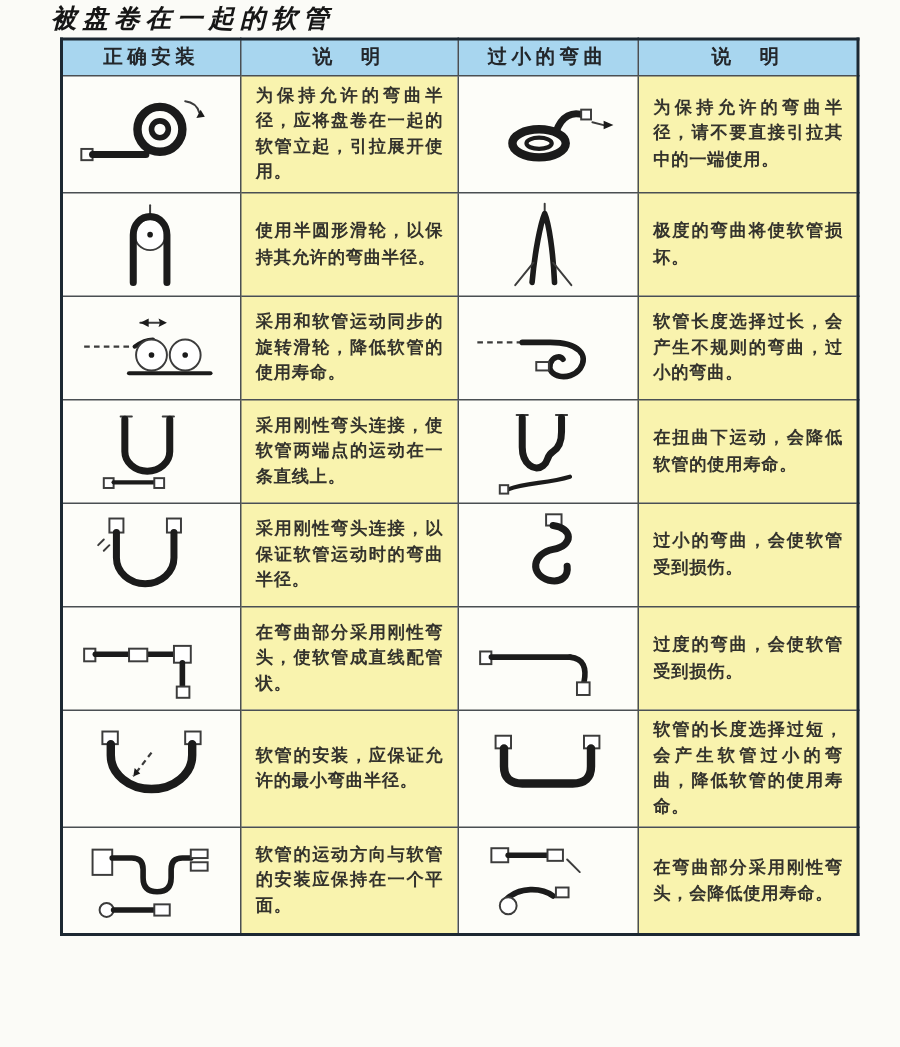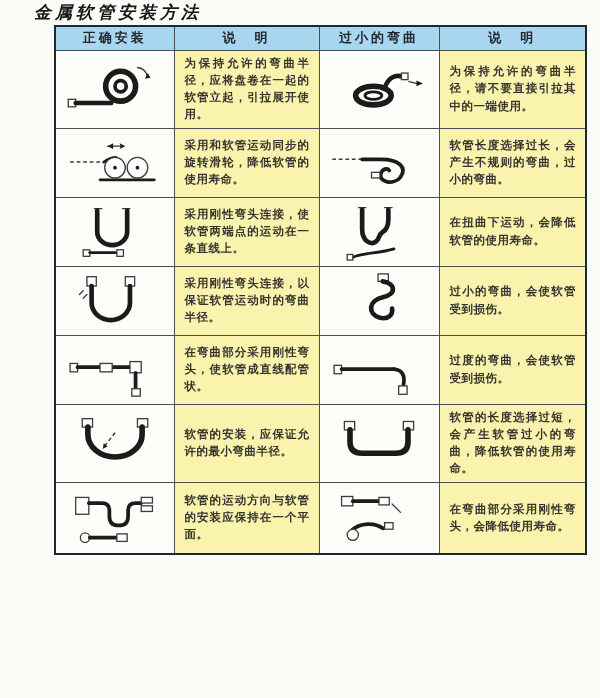--- a/index.html
+++ b/index.html
@@ -21,21 +21,21 @@
     color:var(--text);
   }
   .page{position:relative;width:600px;height:698px;overflow:hidden;}
   .title{
     position:absolute;left:34px;top:1px;margin:0;
     font-size:17px;font-weight:bold;font-style:italic;
     letter-spacing:4px;color:#161616;
     font-family:"DejaVu Serif","Liberation Serif",serif;
   }
   table.install{
-    position:absolute;left:54px;top:25px;width:531px;
+    position:absolute;left:40px;top:25px;width:531px;
     border-collapse:collapse;table-layout:fixed;
     background:var(--image-cell-bg);
     border:2px solid var(--outer-border);
     padding-left:29px;
   }
   table.install th, table.install td{
     border:1px solid var(--grid-border);
     padding:0;
   }
   th{
@@ -62,21 +62,21 @@
   svg.illus .hose{fill:none;stroke:var(--ink);stroke-linecap:round;stroke-linejoin:round;}
   svg.illus .thin{fill:none;stroke:#3c3c3c;stroke-width:1.4;stroke-linecap:round;}
   svg.illus .fit{fill:#ffffff;stroke:#3c3c3c;stroke-width:1.4;}
   svg.illus .dash{fill:none;stroke:#3c3c3c;stroke-width:1.6;stroke-dasharray:4 3;}
   svg.illus .head{fill:#1b1b1b;stroke:none;}
 </style>
 </head>
 <body>
 
 <div class="page">
-  <h1 class="title">金属软管安装方法</h1>
+  <h1 class="title">被盘卷在一起的软管</h1>
 
   <table class="install">
     <colgroup>
       <col style="width:119px">
         <col style="width:145px">
         <col style="width:120px">
         <col style="width:147px">
     </colgroup>
     <thead>
       <tr>
@@ -110,20 +110,44 @@
             <rect class="fit" x="80" y="14" width="7" height="7"></rect>
             <path class="thin" d="M88 23 l8 2"></path>
             <path class="head" d="M96 22 l7 3 -7 3 z"></path>
           </svg>
         </td>
         <td class="note-cell">
           <div class="note">为保持允许的弯曲半径，请不要直接引拉其中的一端使用。</div>
         </td>
       </tr>
 
+      <tr>
+        <td class="img-cell">
+          <svg class="illus" viewBox="0 0 112 62">
+            <line class="thin" x1="55" y1="3" x2="55" y2="12"></line>
+            <circle class="fit" cx="55" cy="24" r="11"></circle>
+            <circle class="head" cx="55" cy="24" r="2"></circle>
+            <path class="hose" stroke-width="5" d="M43 58 V24 A12 13 0 0 1 67 24 V58"></path>
+          </svg>
+        </td>
+        <td class="note-cell">
+          <div class="note">使用半圆形滑轮，以保持其允许的弯曲半径。</div>
+        </td>
+        <td class="img-cell">
+          <svg class="illus" viewBox="0 0 112 62">
+            <line class="thin" x1="54" y1="2" x2="54" y2="9"></line>
+            <path class="hose" stroke-width="4" d="M45 58 C47 36 51 16 54 9 C57 16 60 36 61 58"></path>
+            <path class="thin" d="M46 44 L33 60"></path>
+            <path class="thin" d="M60 44 L73 60"></path>
+          </svg>
+        </td>
+        <td class="note-cell">
+          <div class="note">极度的弯曲将使软管损坏。</div>
+        </td>
+      </tr>
 
       <tr>
         <td class="img-cell">
           <svg class="illus" viewBox="0 0 112 62">
             <path class="thin" d="M48 13 h14"></path>
             <path class="head" d="M48 13 l6 -3 v6 z"></path>
             <path class="head" d="M62 13 l-1 -3 6 3 -6 3 z"></path>
             <line class="dash" x1="8" y1="30" x2="44" y2="30"></line>
             <path class="hose" stroke-width="3" d="M44 30 Q51 25 57 25"></path>
             <circle class="fit" cx="56" cy="36" r="11"></circle>

